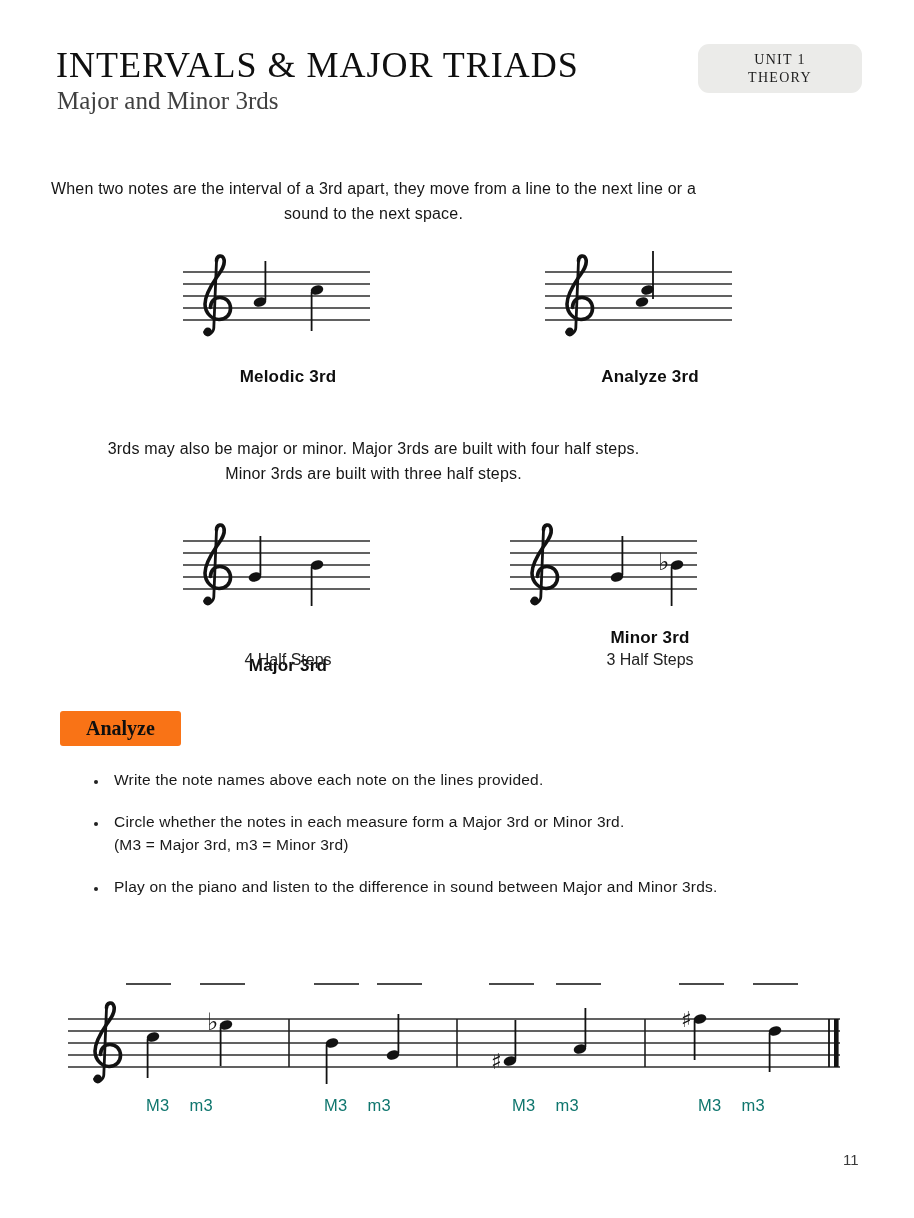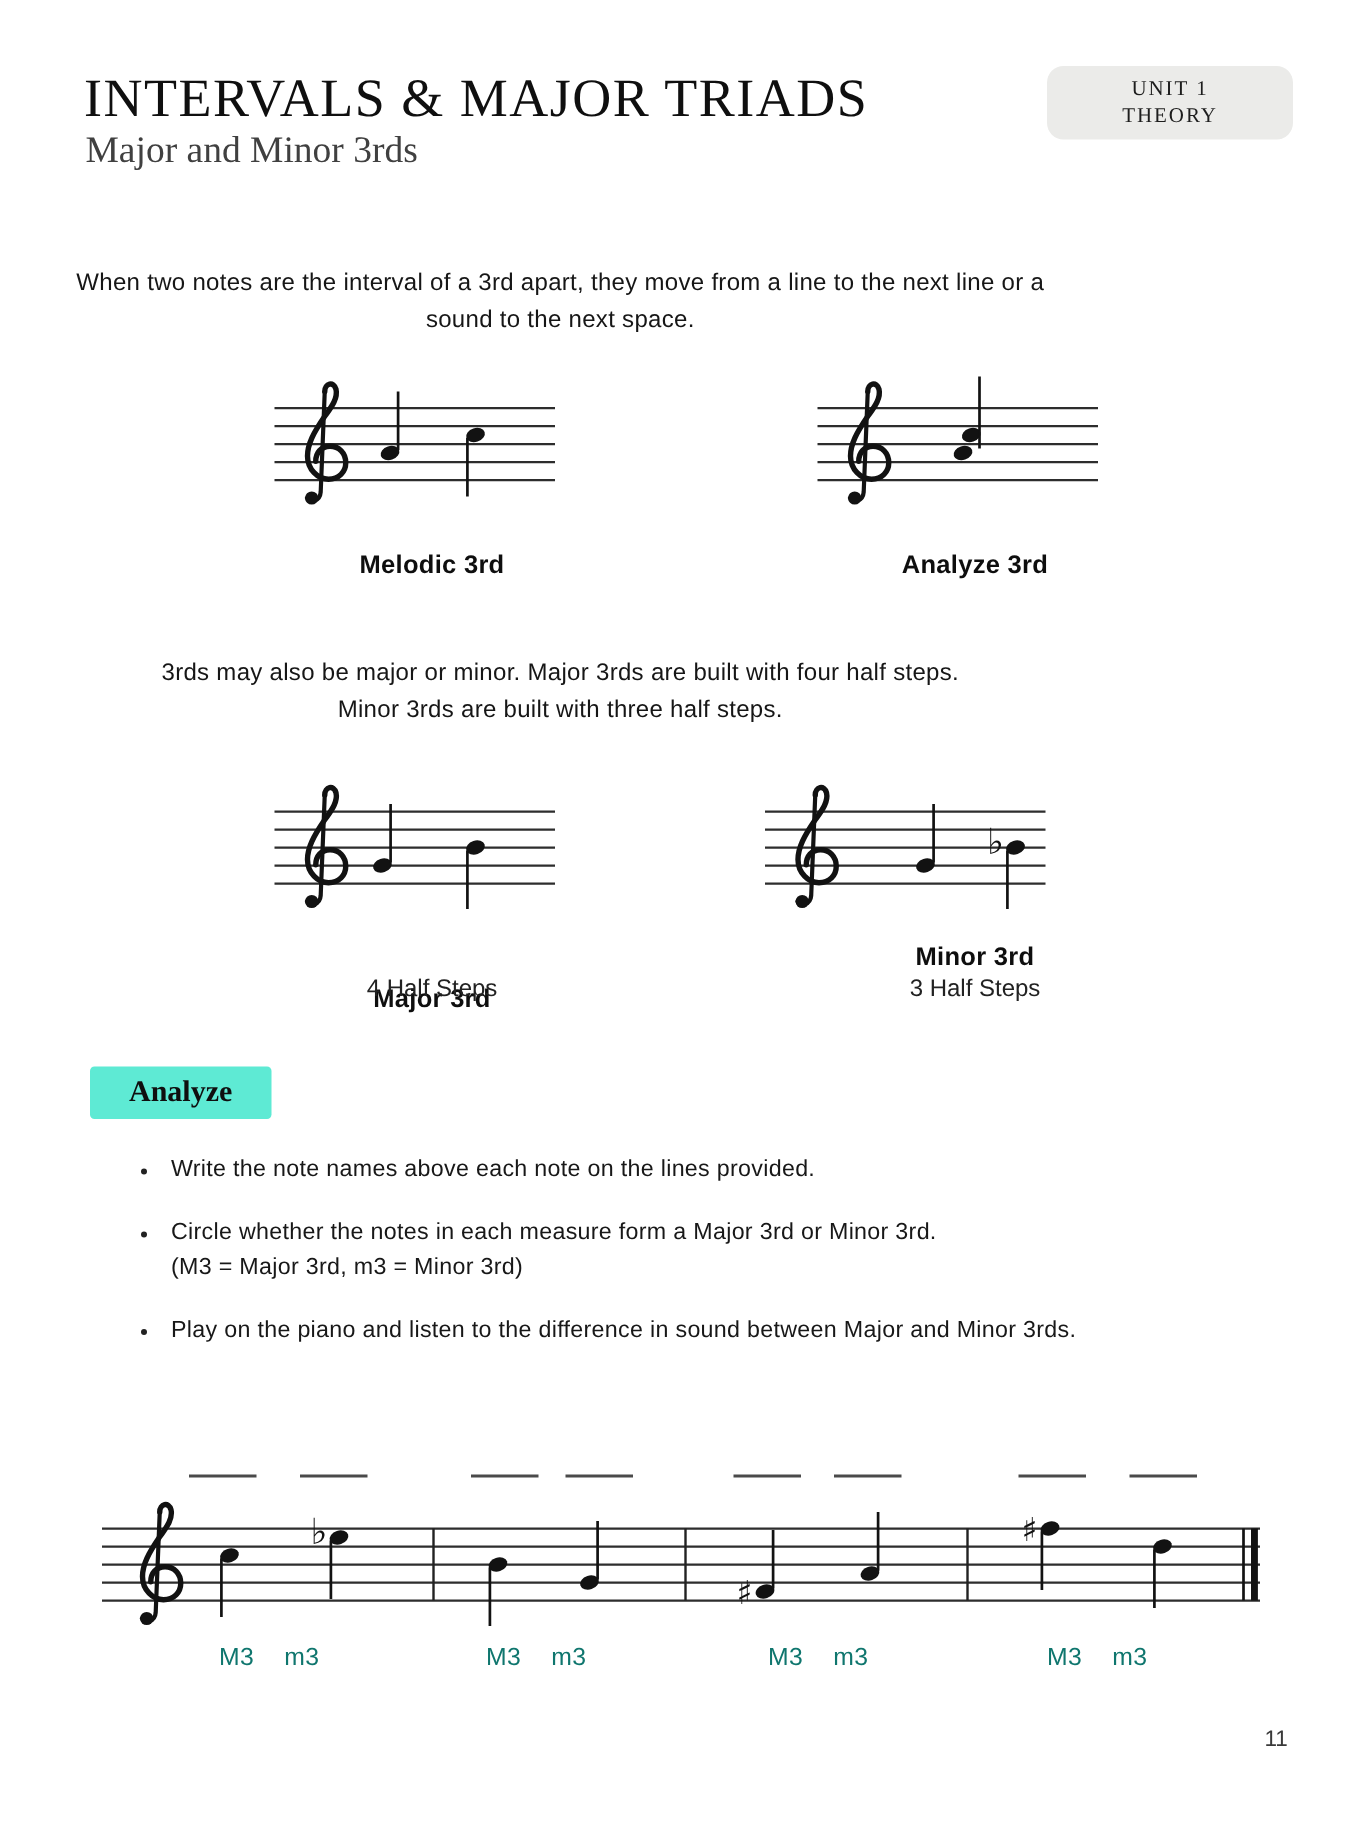--- a/index.html
+++ b/index.html
@@ -31,21 +31,21 @@
   .thirds{top:436px}
   .staff-label{
     position:absolute;width:200px;text-align:center;
     font-weight:700;font-size:17px;color:#0e0e0e;letter-spacing:.2px;
   }
   .staff-sublabel{
     position:absolute;width:200px;text-align:center;font-size:16px;color:#222;
   }
   .analyze-badge{
     position:absolute;left:60px;top:711px;
-    background:#5eead4;border-radius:3px;padding:6px 26px;
+    background:#f97316;border-radius:3px;padding:6px 26px;
     font-family:"Liberation Serif",serif;font-weight:700;font-size:20px;color:#0f0f0f;
   }
   .bullets{
     position:absolute;left:90px;top:768px;width:792px;margin:0;
     padding:0 0 0 18px;font-size:15.5px;line-height:23px;color:#181818;letter-spacing:.2px;
   }
   .bullets li{margin-bottom:19px;white-space:pre-line;padding-left:6px;}
   .bullets li::marker{font-size:12px;color:#222;}
   .blank{position:absolute;top:983px;width:45px;height:0;border-top:2px solid #4a4a4a;}
   .mlabels{

